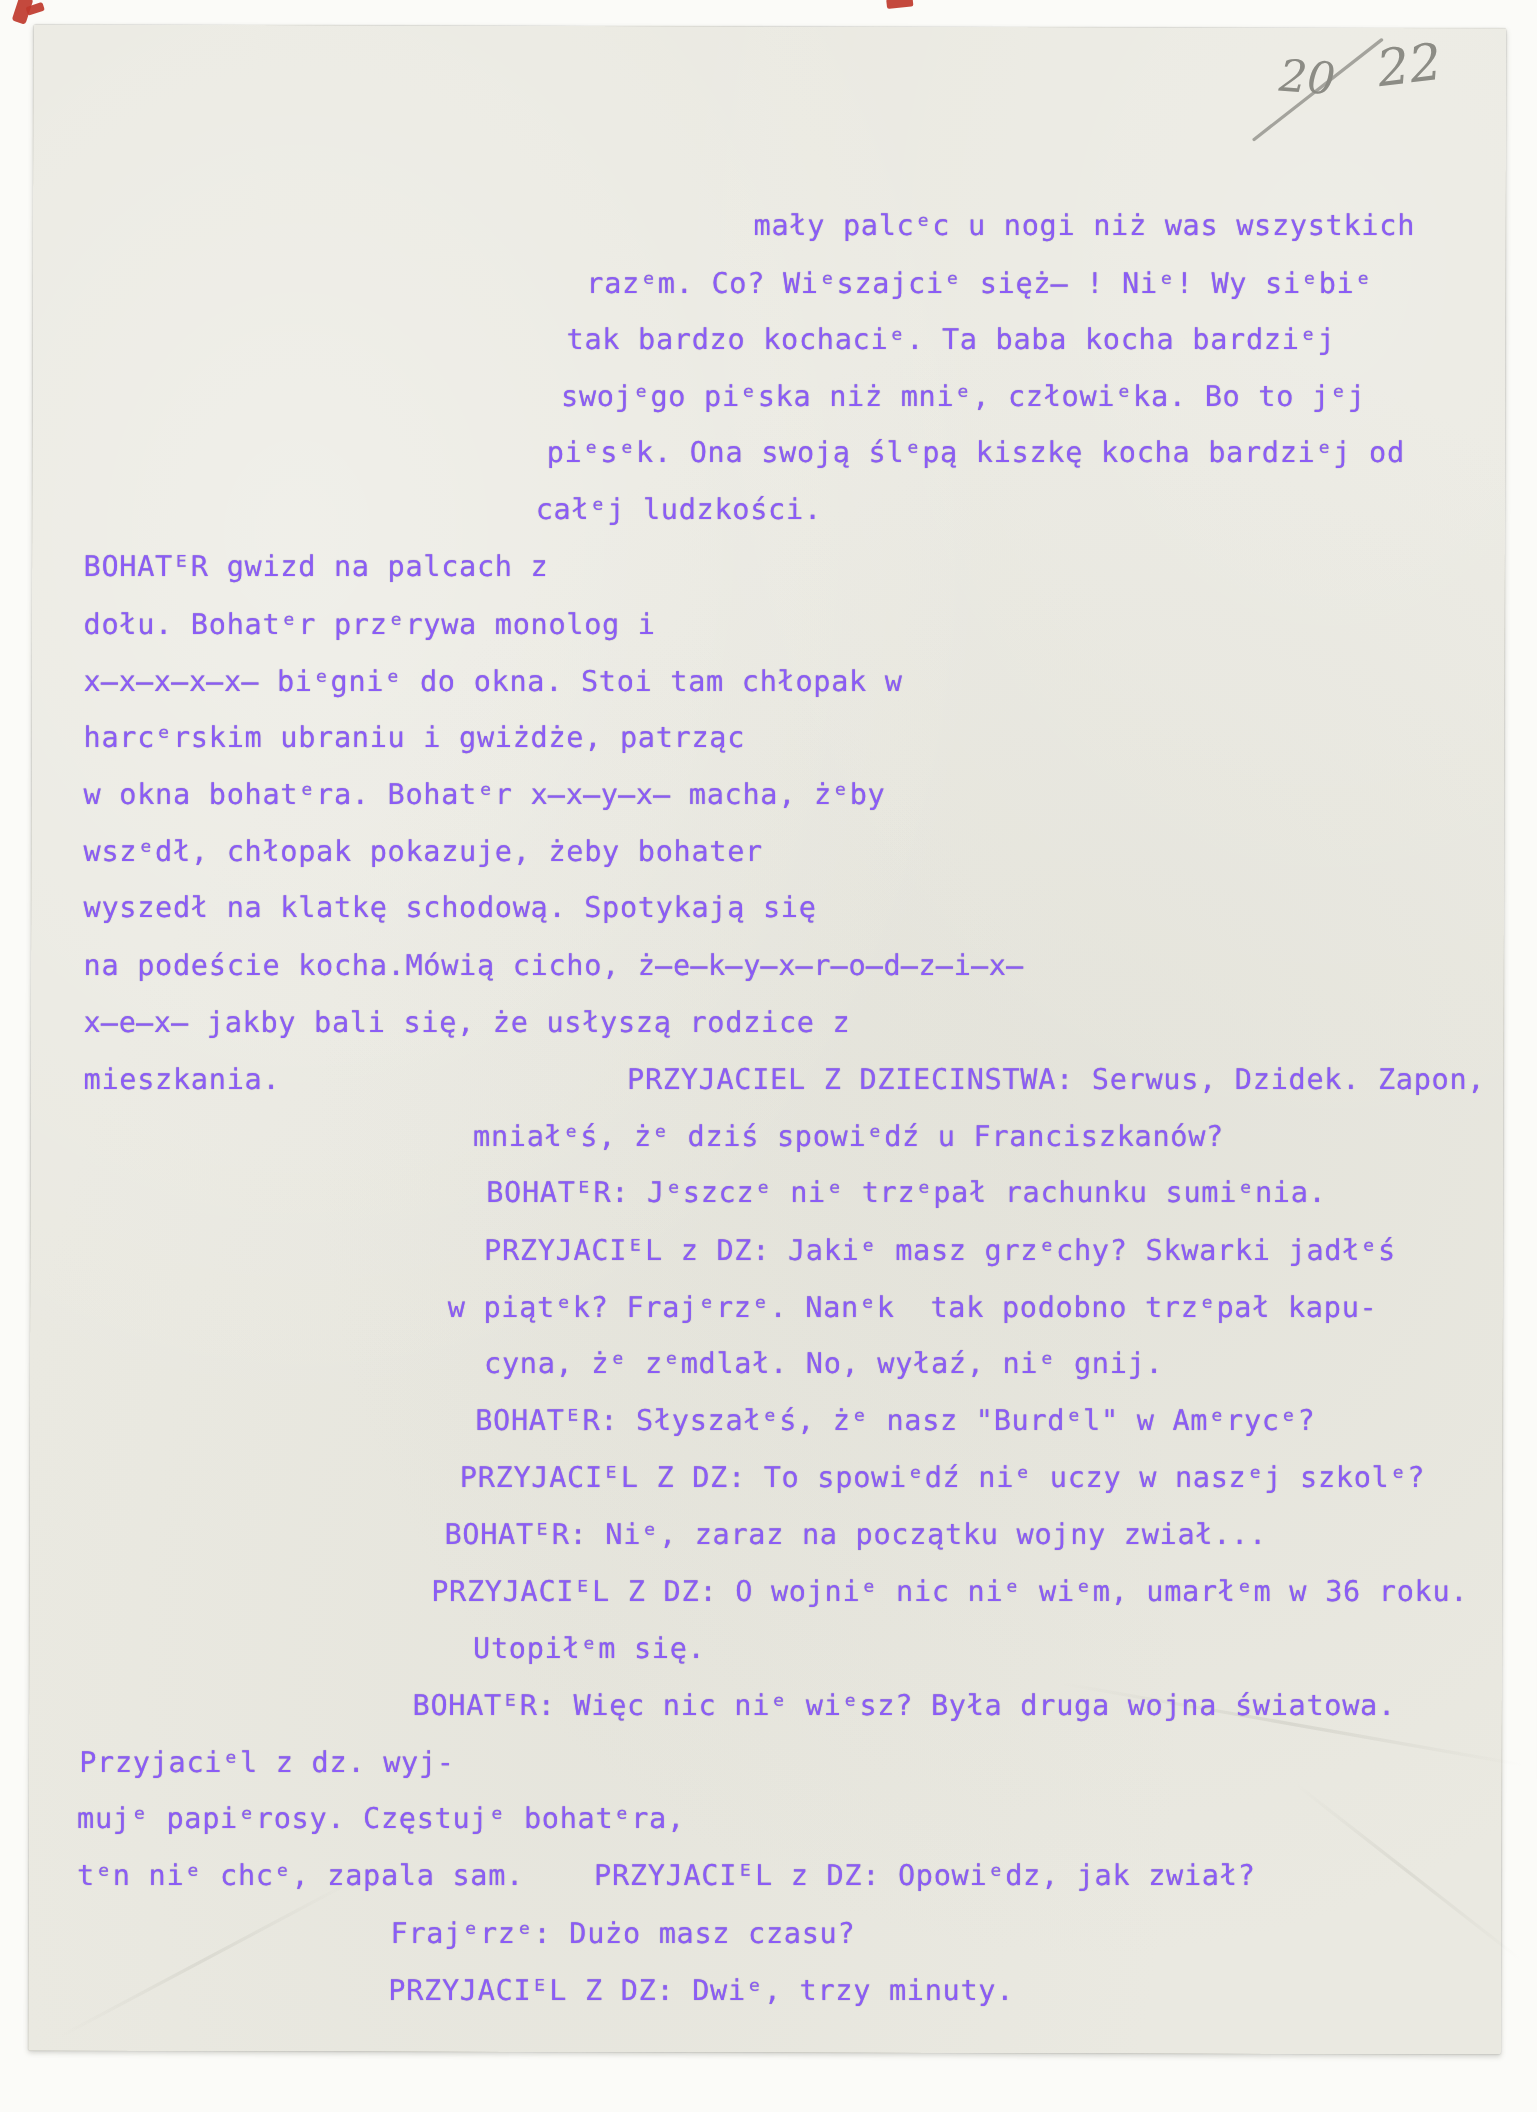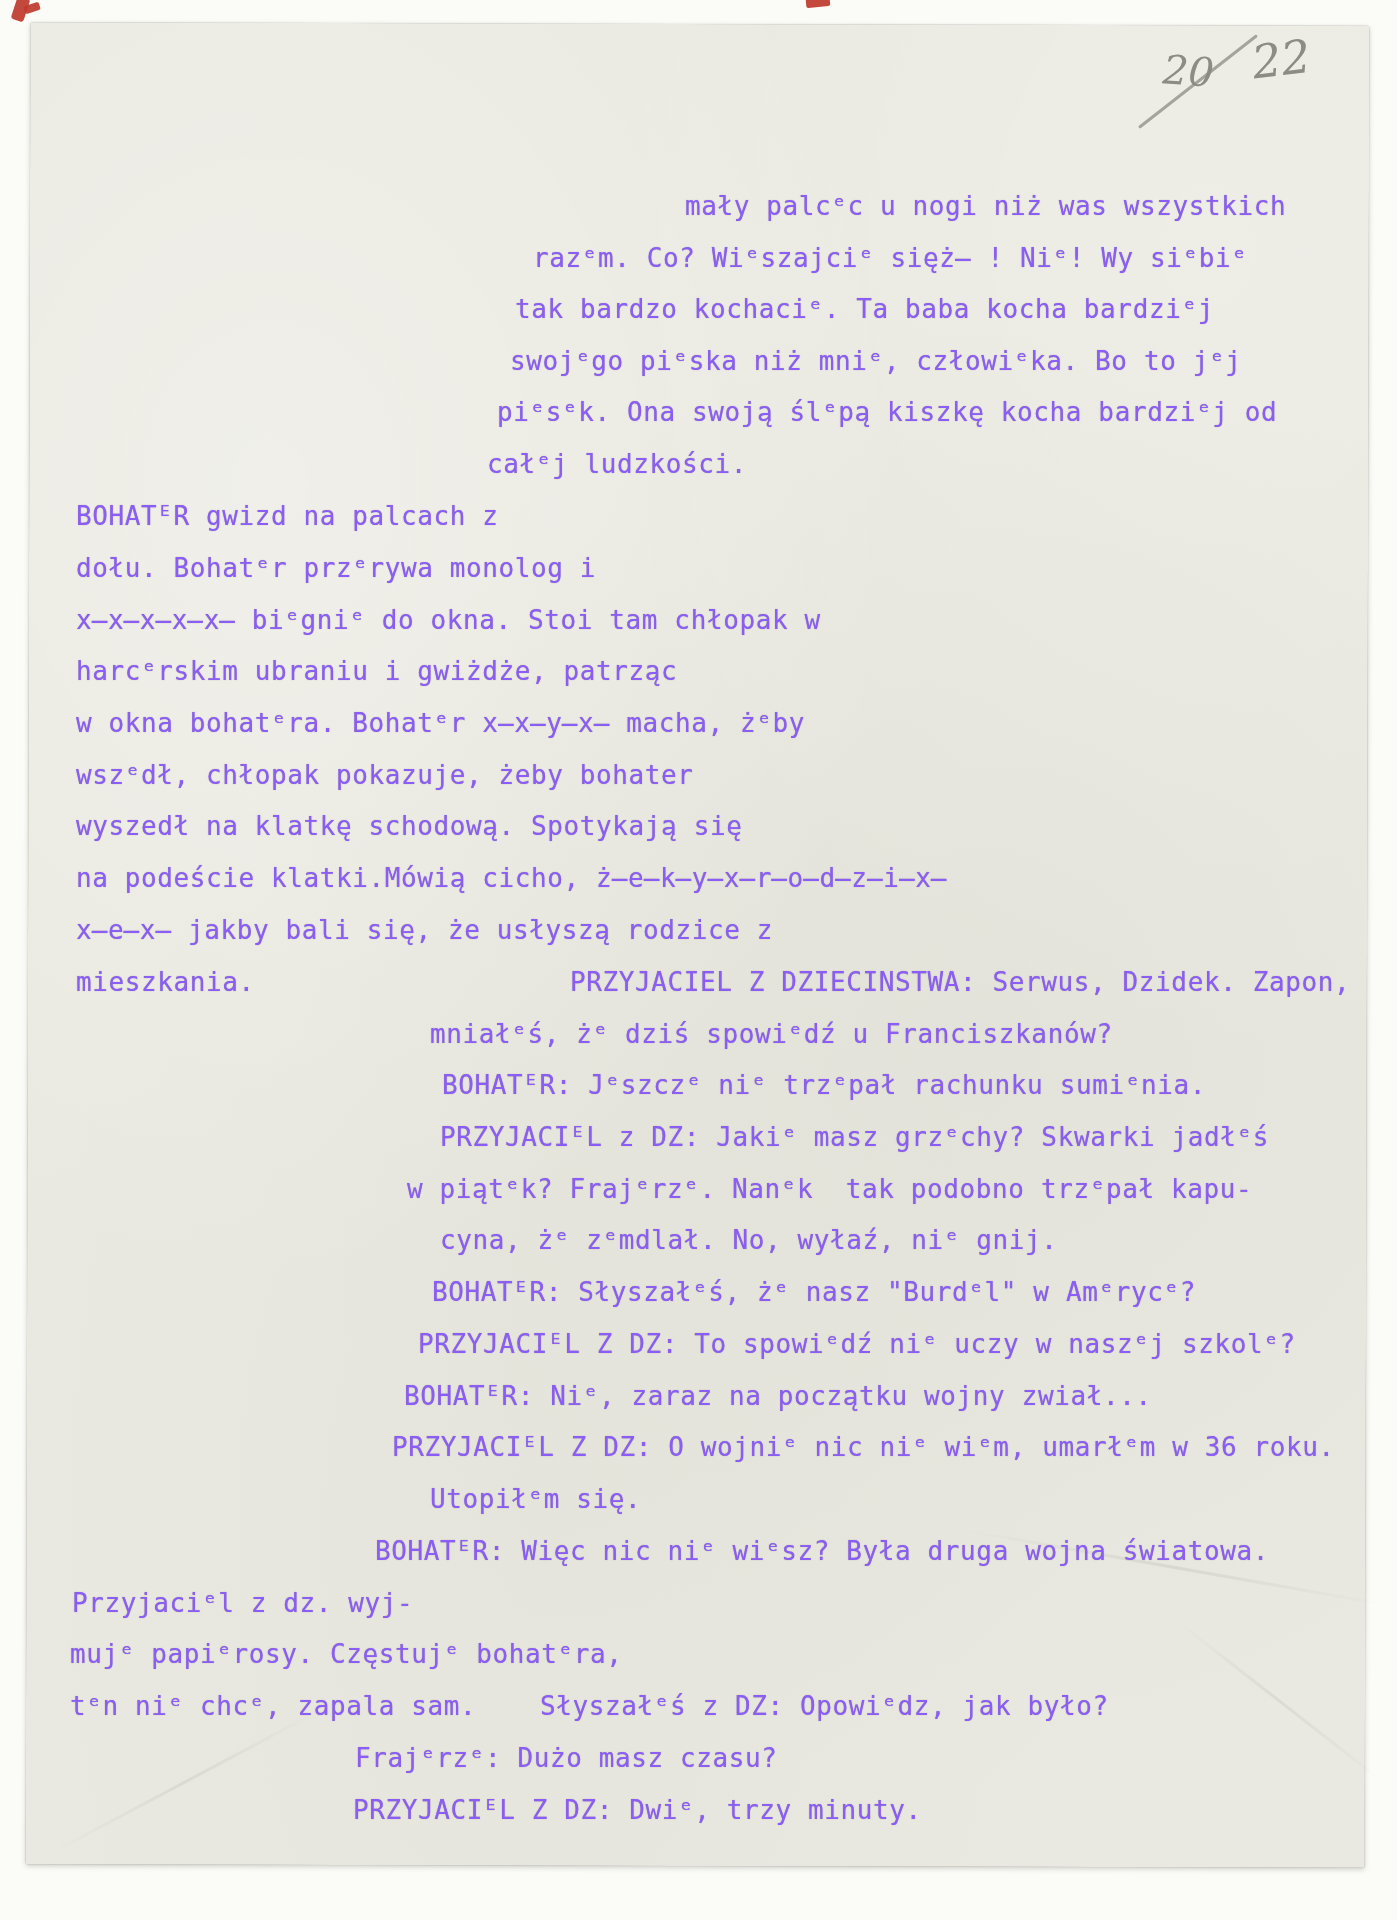--- a/index.html
+++ b/index.html
@@ -88,38 +88,38 @@
   <div class="tl" style="left:497px;top:395px">piᵉsᵉk. Ona swoją ślᵉpą kiszkę kocha bardziᵉj od</div>
   <div class="tl" style="left:487px;top:447px">całᵉj ludzkości.</div>
 
   <div class="tl" style="left:76px;top:499px">BOHATᴱR gwizd na palcach z</div>
   <div class="tl" style="left:76px;top:551px">dołu. Bohatᵉr przᵉrywa monolog i</div>
   <div class="tl" style="left:76px;top:603px">x̶x̶x̶x̶x̶ biᵉgniᵉ do okna. Stoi tam chłopak w</div>
   <div class="tl" style="left:76px;top:654px">harcᵉrskim ubraniu i gwiżdże, patrząc</div>
   <div class="tl" style="left:76px;top:706px">w okna bohatᵉra. Bohatᵉr x̶x̶y̶x̶ macha, żᵉby</div>
   <div class="tl" style="left:76px;top:758px">wszᵉdł, chłopak pokazuje, żeby bohater</div>
   <div class="tl" style="left:76px;top:809px">wyszedł na klatkę schodową. Spotykają się</div>
-  <div class="tl" style="left:76px;top:861px">na podeście klatki.Mówią cicho, ż̶e̶k̶y̶x̶r̶o̶d̶z̶i̶x̶</div>
+  <div class="tl" style="left:76px;top:861px">na podeście kocha.Mówią cicho, ż̶e̶k̶y̶x̶r̶o̶d̶z̶i̶x̶</div>
   <div class="tl" style="left:76px;top:913px">x̶e̶x̶ jakby bali się, że usłyszą rodzice z</div>
   <div class="tl" style="left:76px;top:965px">mieszkania.</div>
 
   <div class="tl" style="left:570px;top:965px">PRZYJACIEL Z DZIECINSTWA: Serwus, Dzidek. Zapon,</div>
   <div class="tl" style="left:430px;top:1017px">mniałᵉś, żᵉ dziś spowiᵉdź u Franciszkanów?</div>
   <div class="tl" style="left:442px;top:1068px">BOHATᴱR: Jᵉszczᵉ niᵉ trzᵉpał rachunku sumiᵉnia.</div>
   <div class="tl" style="left:440px;top:1120px">PRZYJACIᴱL z DZ: Jakiᵉ masz grzᵉchy? Skwarki jadłᵉś</div>
   <div class="tl" style="left:407px;top:1172px">w piątᵉk? Frajᵉrzᵉ. Nanᵉk  tak podobno trzᵉpał kapu-</div>
   <div class="tl" style="left:440px;top:1223px">cyna, żᵉ zᵉmdlał. No, wyłaź, niᵉ gnij.</div>
   <div class="tl" style="left:432px;top:1275px">BOHATᴱR: Słyszałᵉś, żᵉ nasz "Burdᵉl" w Amᵉrycᵉ?</div>
   <div class="tl" style="left:418px;top:1327px">PRZYJACIᴱL Z DZ: To spowiᵉdź niᵉ uczy w naszᵉj szkolᵉ?</div>
   <div class="tl" style="left:404px;top:1379px">BOHATᴱR: Niᵉ, zaraz na początku wojny zwiał...</div>
   <div class="tl" style="left:392px;top:1430px">PRZYJACIᴱL Z DZ: O wojniᵉ nic niᵉ wiᵉm, umarłᵉm w 36 roku.</div>
   <div class="tl" style="left:430px;top:1482px">Utopiłᵉm się.</div>
   <div class="tl" style="left:375px;top:1534px">BOHATᴱR: Więc nic niᵉ wiᵉsz? Była druga wojna światowa.</div>
 
   <div class="tl" style="left:72px;top:1586px">Przyjaciᵉl z dz. wyj-</div>
   <div class="tl" style="left:70px;top:1637px">mujᵉ papiᵉrosy. Częstujᵉ bohatᵉra,</div>
   <div class="tl" style="left:70px;top:1689px">tᵉn niᵉ chcᵉ, zapala sam.</div>
 
-  <div class="tl" style="left:540px;top:1689px">Słyszałᵉś z DZ: Opowiᵉdz, jak było?</div>
+  <div class="tl" style="left:540px;top:1689px">PRZYJACIᴱL z DZ: Opowiᵉdz, jak zwiał?</div>
   <div class="tl" style="left:355px;top:1741px">Frajᵉrzᵉ: Dużo masz czasu?</div>
   <div class="tl" style="left:353px;top:1793px">PRZYJACIᴱL Z DZ: Dwiᵉ, trzy minuty.</div>
 
 </div>
 
 </body></html>

